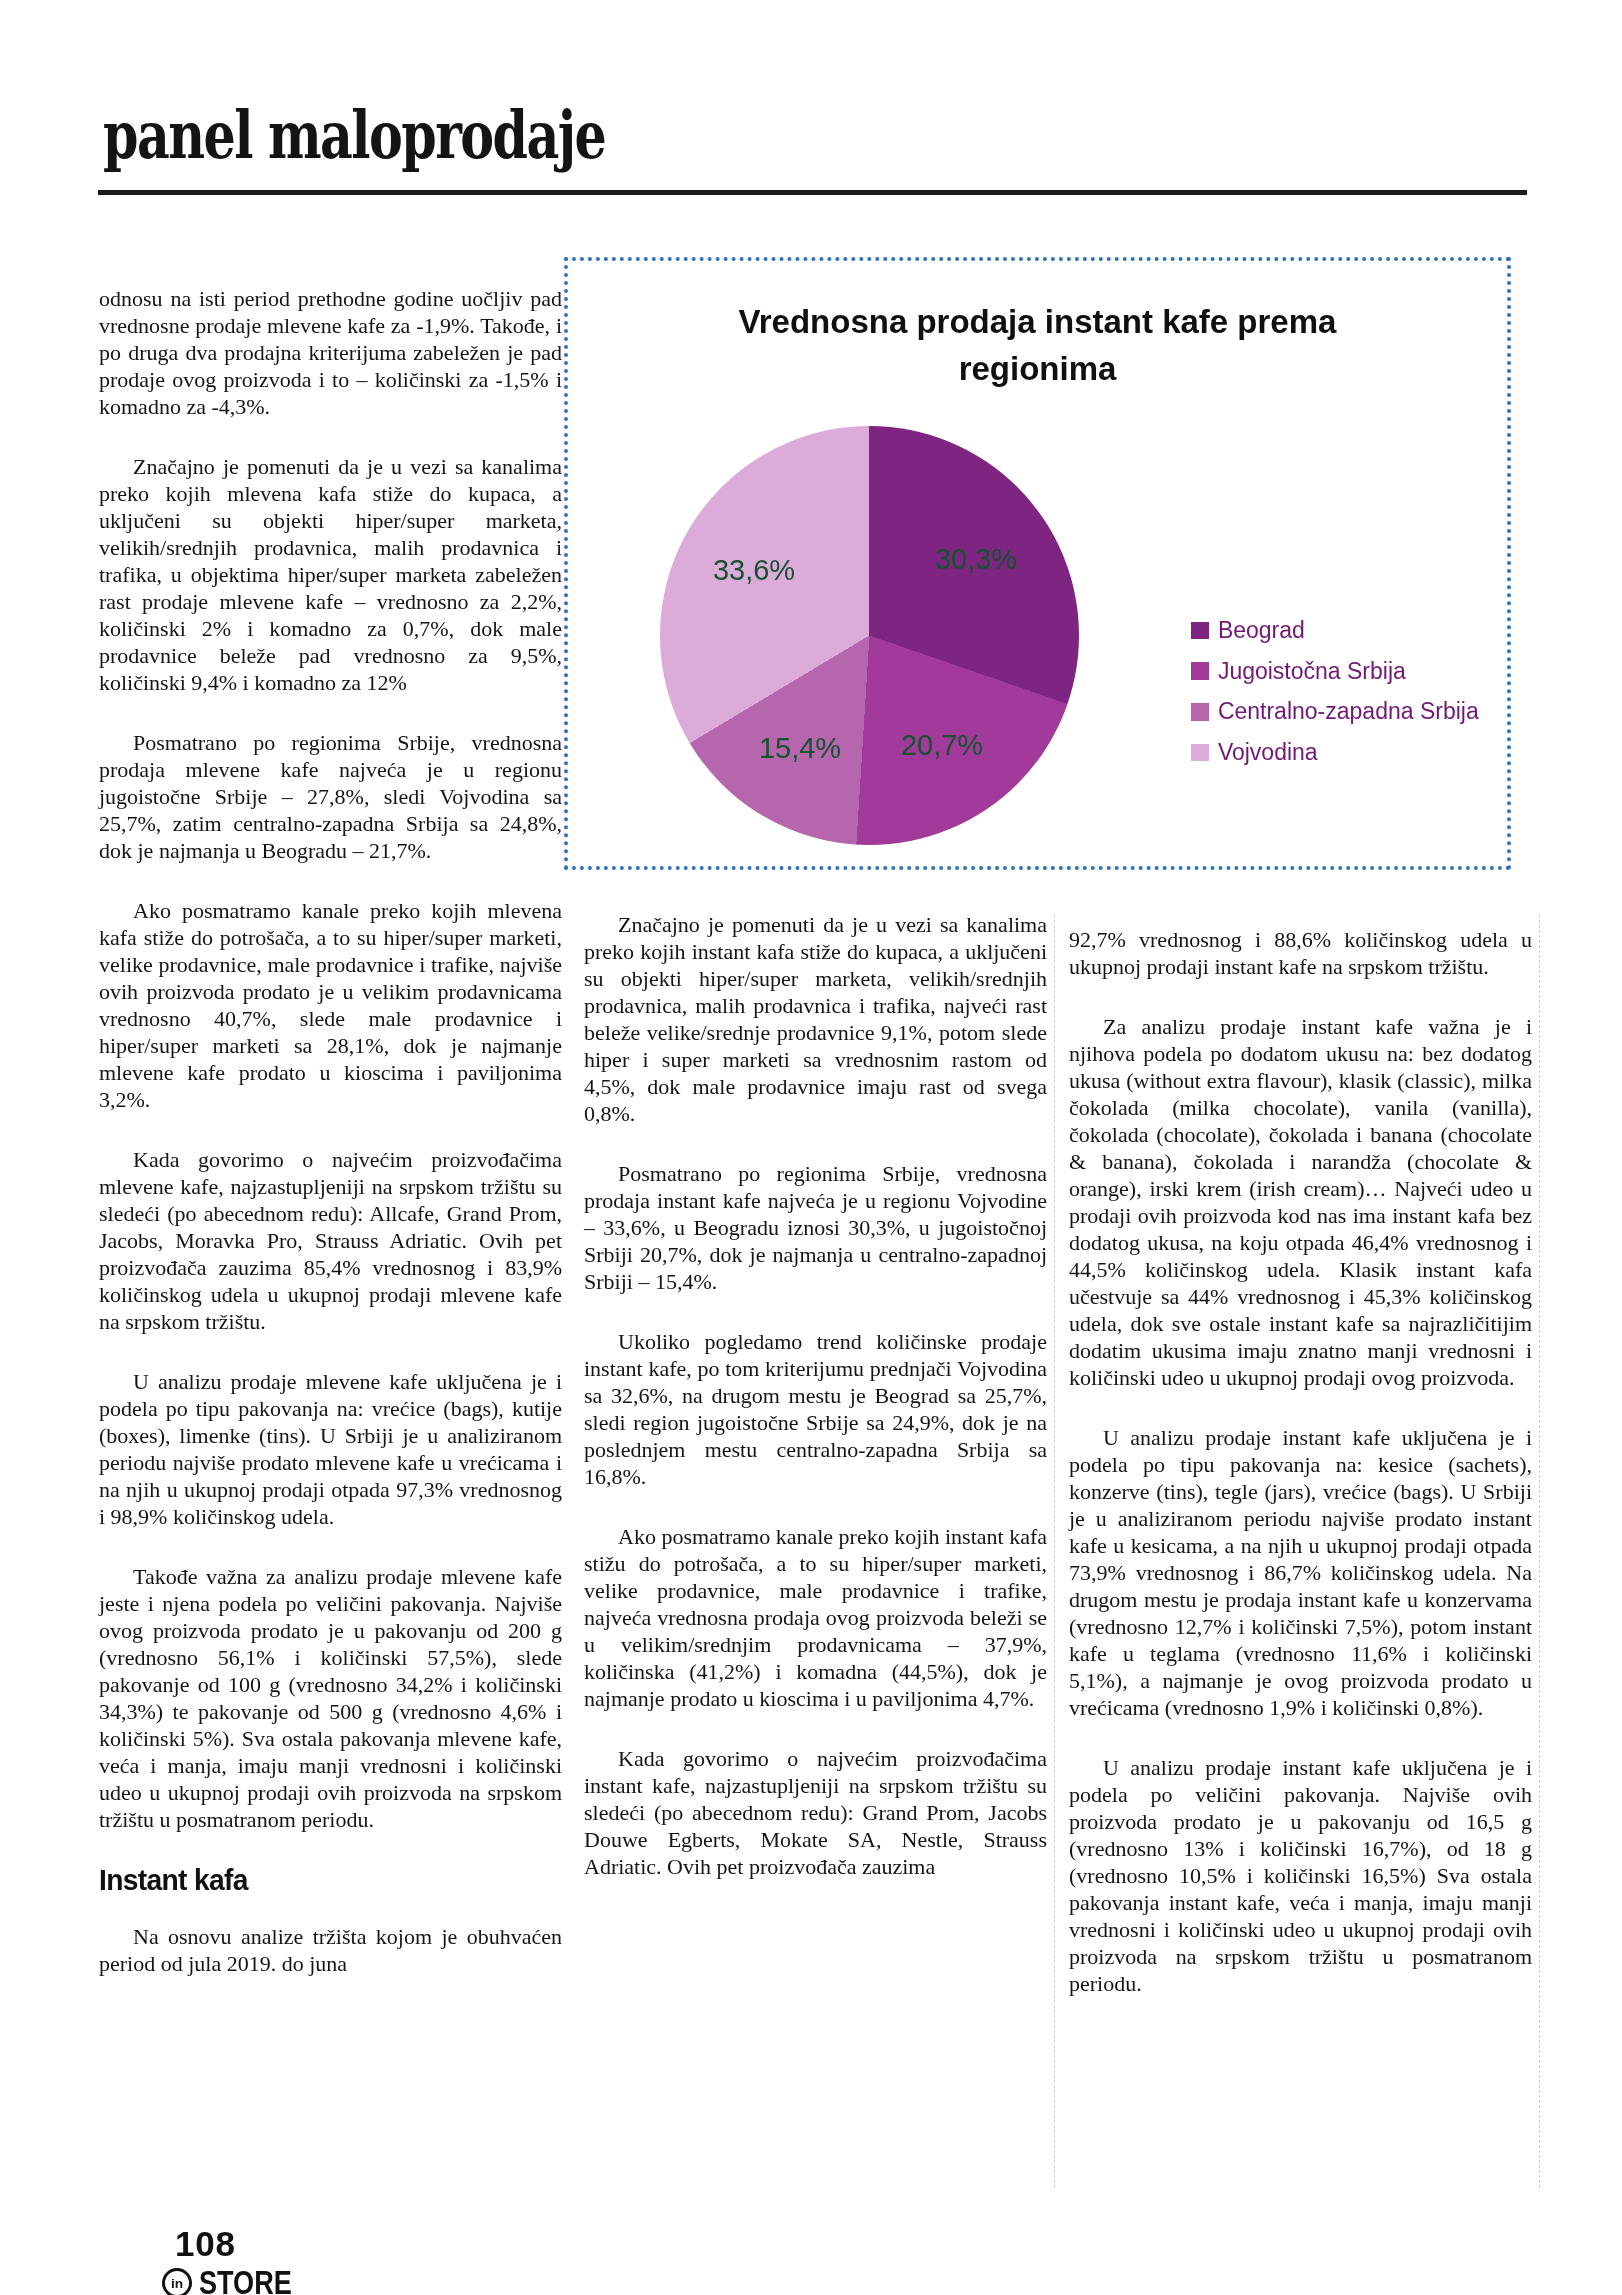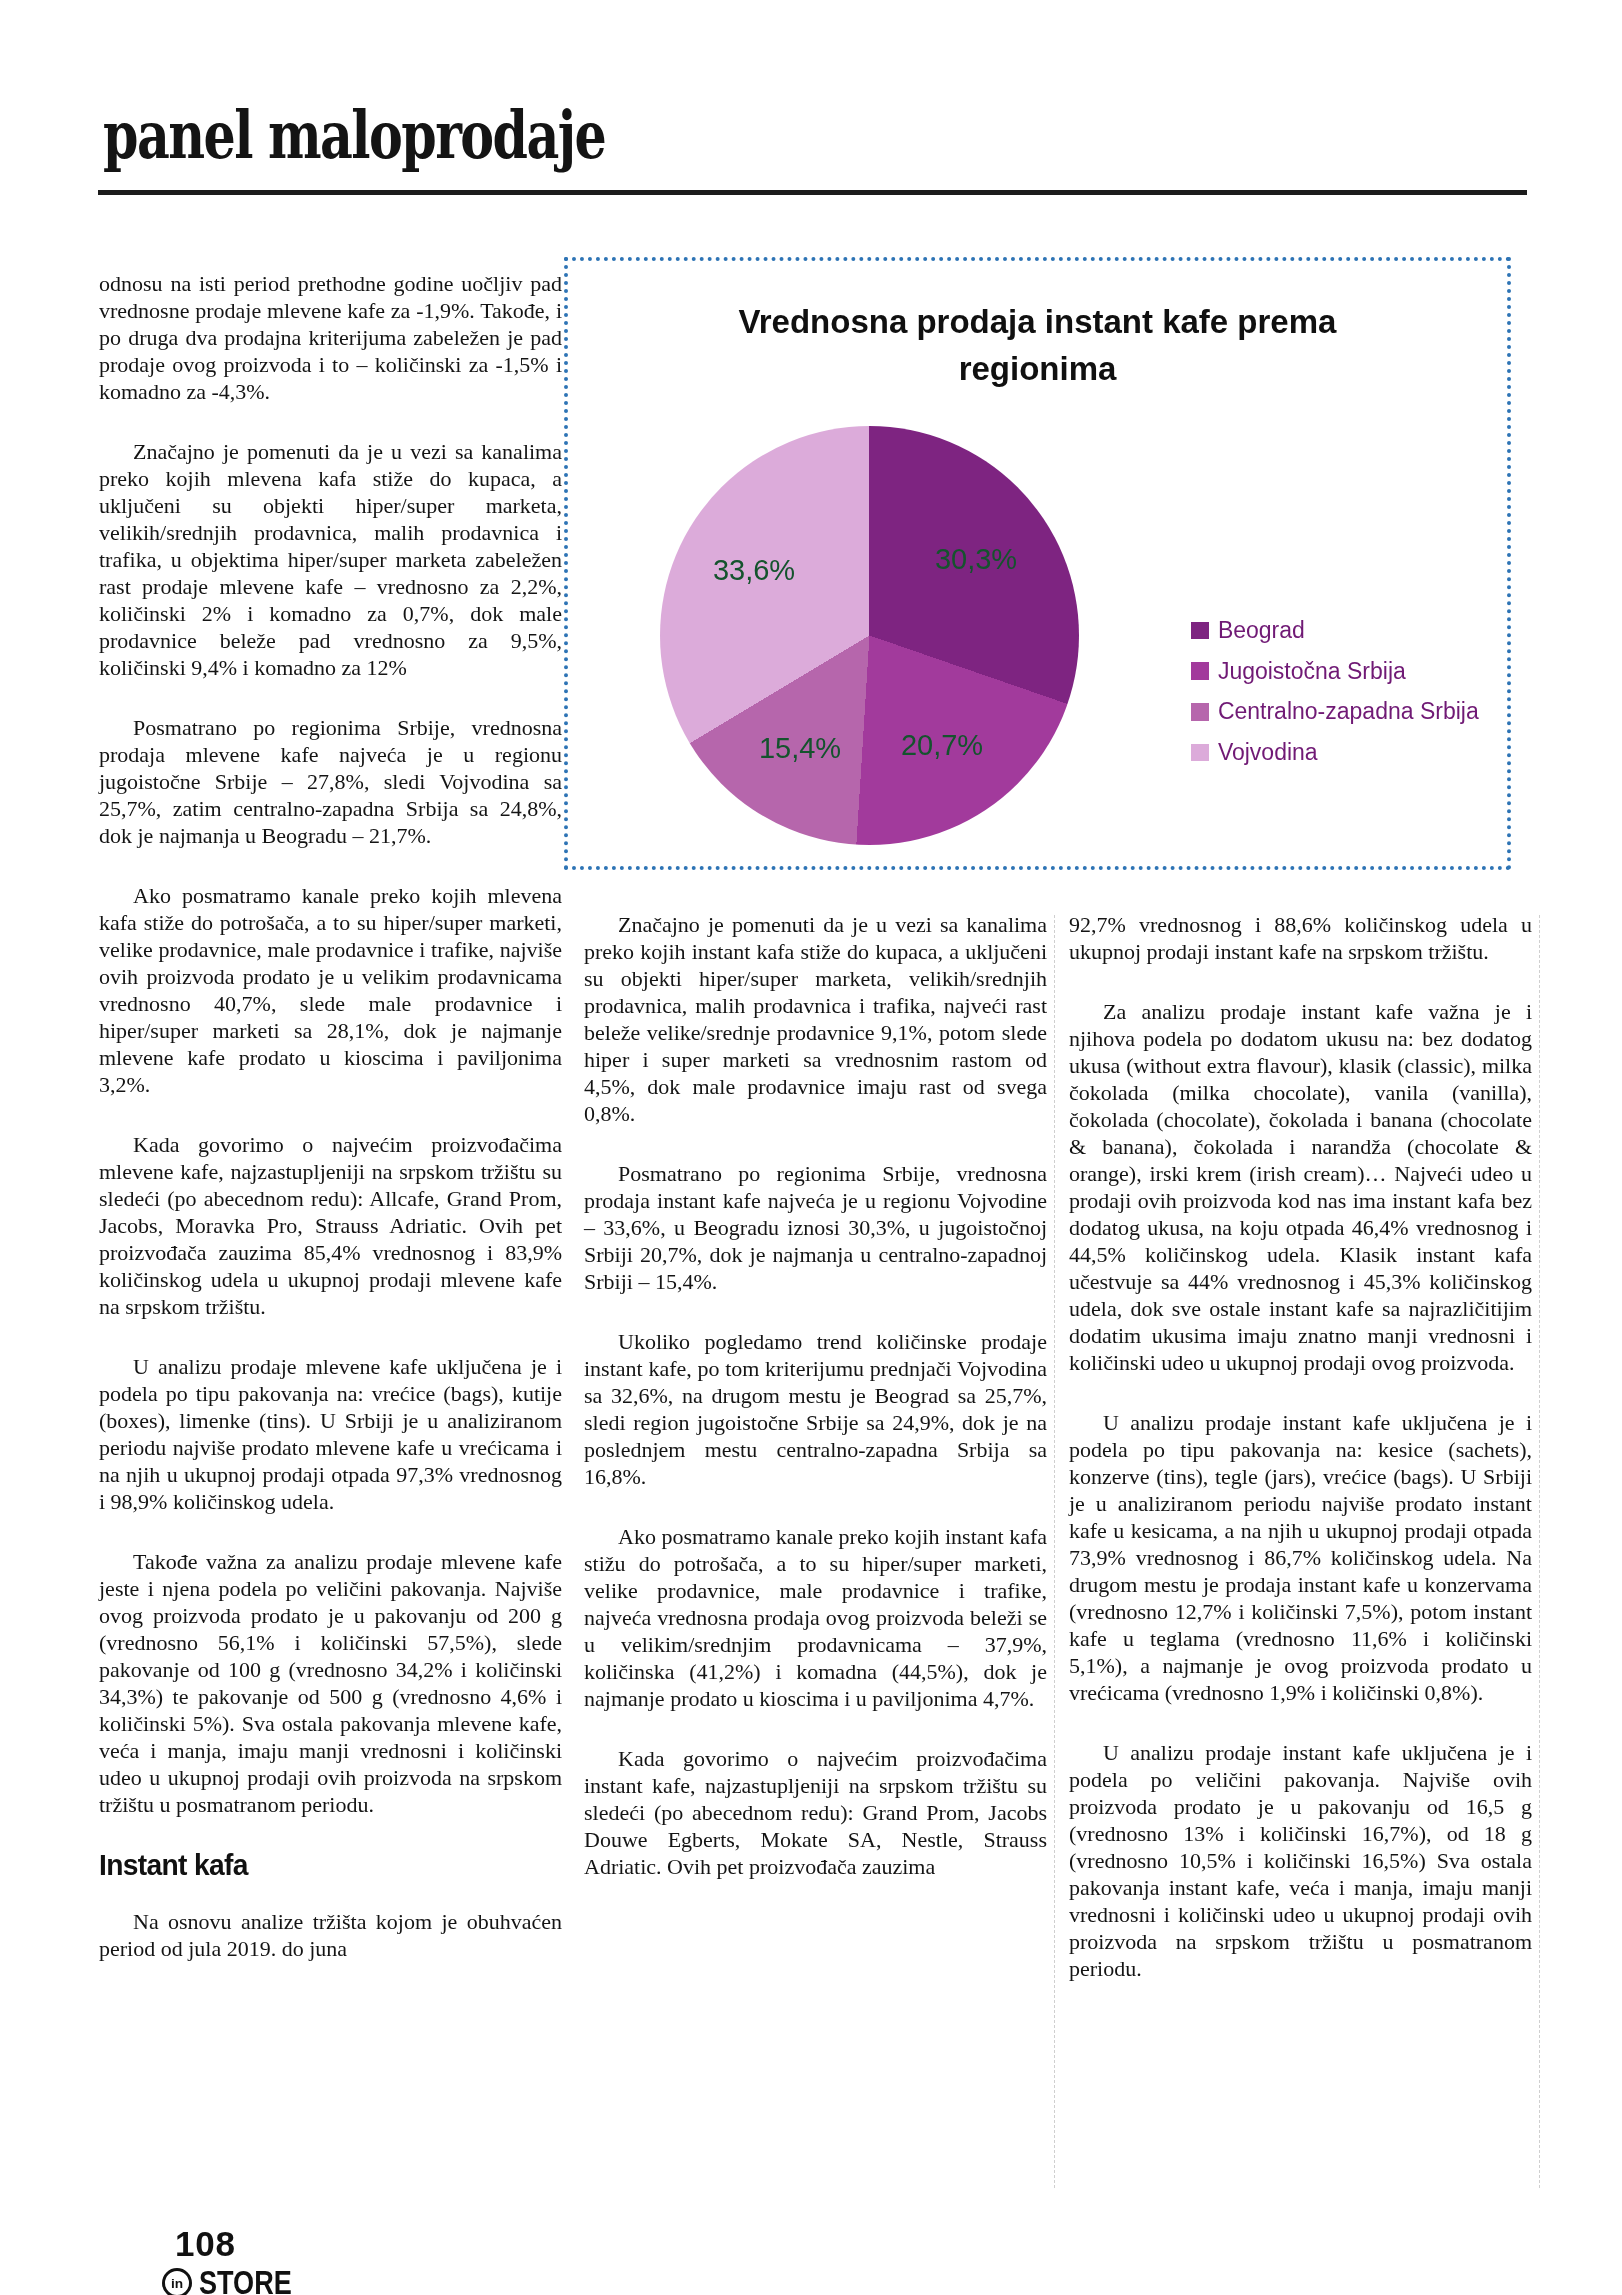--- a/index.html
+++ b/index.html
@@ -27,21 +27,21 @@
   .legend li { display:flex; align-items:center; margin-bottom:13.7px; }
   .swatch { width:17.7px; height:17.7px; margin-right:9.2px; flex:none; }
   .legend-label { font-family:"Liberation Sans", sans-serif; font-size:23px; color:#701a75; white-space:nowrap; }
 
   
   .col { position:absolute; width:463px; font-size:22px; line-height:27px; text-align:justify; }
   .col-1 { left:99px; top:270px; }
   .col-2 { left:584px; top:911px; }
   .col-3 { left:1069px; top:911px; }
   .col p { margin:0 0 33px 0; text-indent:34px; }
-  .col p.noindent { text-indent:0; }
+  .col p.noindent { text-indent:0;margin-top:15px; }
   .subhead { margin:23.6px 0 30px 0; font-family:"Liberation Sans", sans-serif; font-weight:800;
              font-size:30px; letter-spacing:-0.7px; color:#111;
              transform:scaleX(0.94); transform-origin:left center; }
 
   
   .gutter-rule { position:absolute; top:915px; height:1273px; border-left:1.3px dashed #cfcfcf; }
   .gutter-rule.g1 { left:1054px; }
   .gutter-rule.g2 { left:1539px; }
 
   

